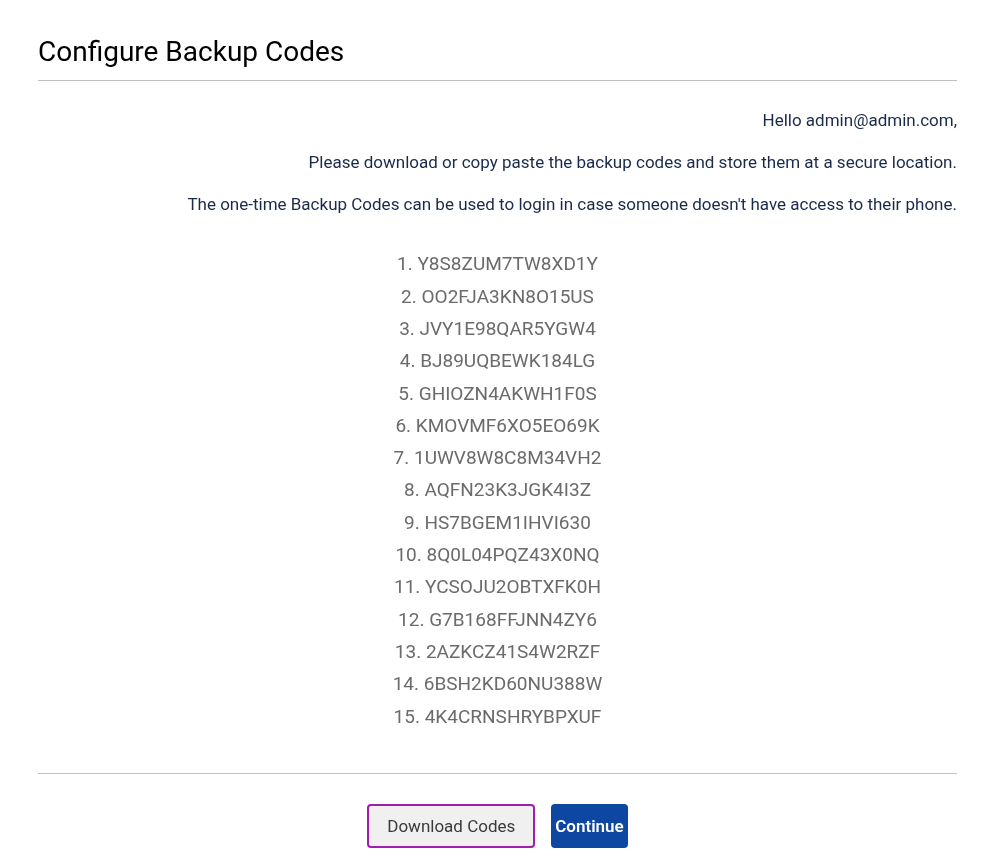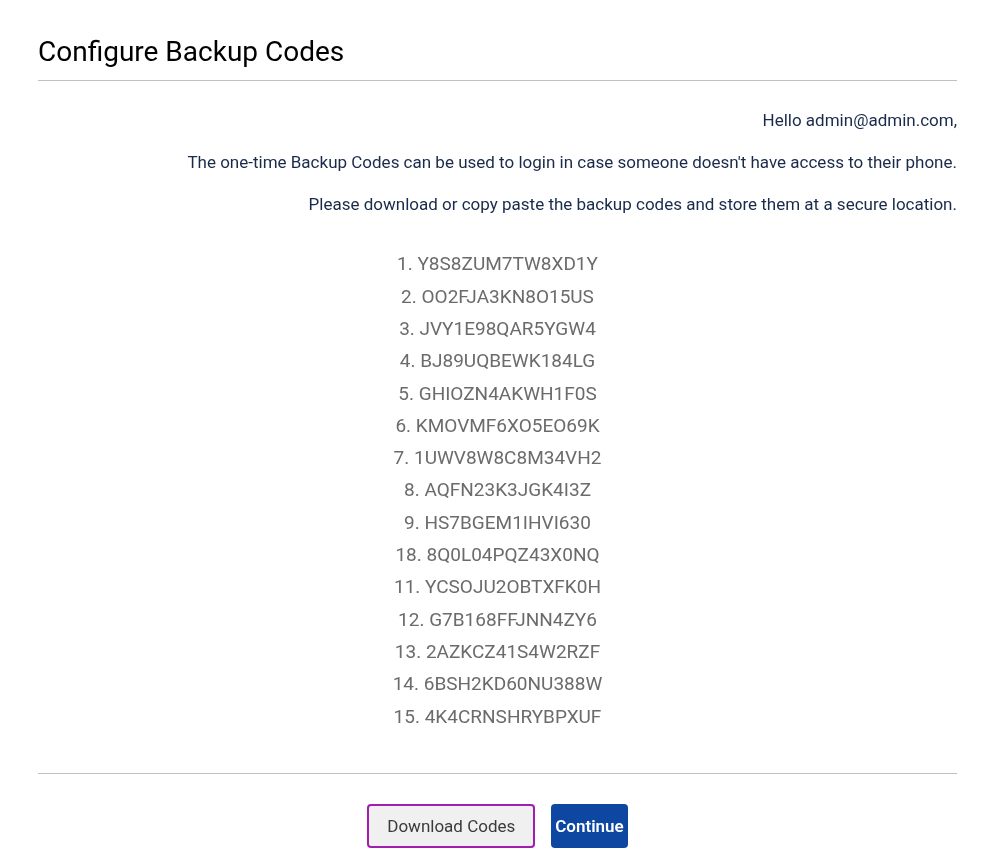--- a/index.html
+++ b/index.html
@@ -76,35 +76,35 @@
     }
   </style>
 </head>
 <body>
 
 <h1 class="page-title">Configure Backup Codes</h1>
 <hr class="title-rule">
 
 <div class="intro-section">
   <p class="intro-line">Hello admin@admin.com,</p>
+  <p class="intro-line">Please download or copy paste the backup codes and store them at a secure location.</p>
   <p class="intro-line">The one-time Backup Codes can be used to login in case someone doesn't have access to their phone.</p>
-  <p class="intro-line">Please download or copy paste the backup codes and store them at a secure location.</p>
 </div>
 
 <div class="codes-list" id="codes-container">
     <div class="code-item">1. Y8S8ZUM7TW8XD1Y</div>
     <div class="code-item">2. OO2FJA3KN8O15US</div>
     <div class="code-item">3. JVY1E98QAR5YGW4</div>
     <div class="code-item">4. BJ89UQBEWK184LG</div>
     <div class="code-item">5. GHIOZN4AKWH1F0S</div>
     <div class="code-item">6. KMOVMF6XO5EO69K</div>
     <div class="code-item">7. 1UWV8W8C8M34VH2</div>
     <div class="code-item">8. AQFN23K3JGK4I3Z</div>
     <div class="code-item">9. HS7BGEM1IHVI630</div>
-    <div class="code-item">18. 8Q0L04PQZ43X0NQ</div>
+    <div class="code-item">10. 8Q0L04PQZ43X0NQ</div>
     <div class="code-item">11. YCSOJU2OBTXFK0H</div>
     <div class="code-item">12. G7B168FFJNN4ZY6</div>
     <div class="code-item">13. 2AZKCZ41S4W2RZF</div>
     <div class="code-item">14. 6BSH2KD60NU388W</div>
     <div class="code-item">15. 4K4CRNSHRYBPXUF</div>
   </div>
 
 <hr class="bottom-rule">
 
 <div class="button-row">

